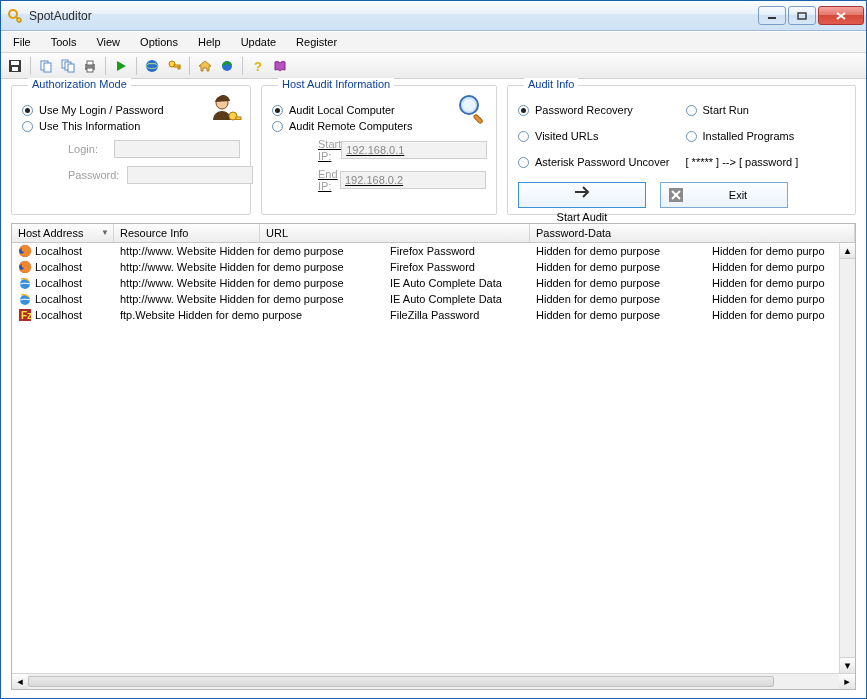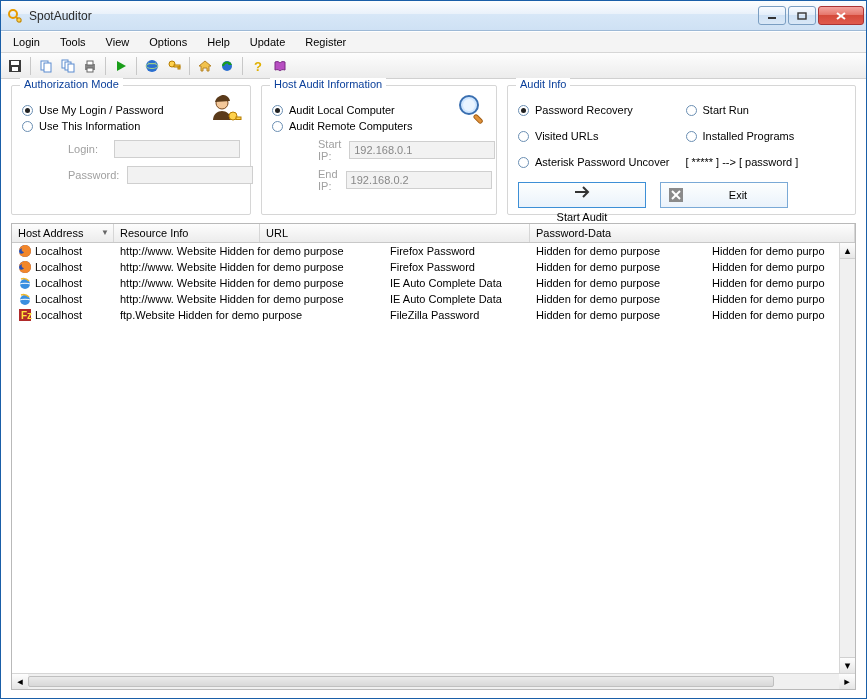--- a/index.html
+++ b/index.html
@@ -84,21 +84,21 @@
   .groupbox {
     border: 1px solid #d6d6d6;
     border-radius: 2px;
     position: relative;
     padding: 14px 10px 10px 10px;
     background: #fff;
   }
   .groupbox .legend {
     position: absolute;
     top: -8px;
-    left: 8px;
+    left: 16px;
     background: #fff;
     padding: 0 4px;
     color: #0a3f9a;
     font-size: 11px;
   }
   .g-auth { width: 240px; height: 130px; }
   .g-host { width: 236px; height: 130px; }
   .g-mode { flex: 1; height: 130px; }
   .radio-row { display: flex; align-items: center; gap: 6px; margin: 4px 0; }
   .radio-dot { width: 11px; height: 11px; border: 1px solid #6b8fb3; border-radius: 50%; background: #fff; position: relative; }
@@ -107,21 +107,21 @@
   .field-row { display: flex; align-items: center; gap: 8px; margin-top: 8px; }
   .field-row label { width: 56px; color: #a0a0a0; }
   .txt-input {
     width: 126px; height: 18px;
     background: #f2f2f2;
     border: 1px solid #cfcfcf;
     padding: 1px 4px;
     color: #888;
     font-size: 11px;
   }
-  .host-field-row { display:flex; align-items:center; gap:8px; margin-top:6px; }
+  .host-field-row { display:flex; align-items:center; margin-top:6px;text-decoration:underline; }
   .host-field-row label { width:48px; color:#a0a0a0; }
   .host-input {
     width: 146px; height: 18px;
     background: #f2f2f2;
     border: 1px solid #cfcfcf;
     padding: 1px 4px;
     color:#888;
     font-size:11px;
   }
   .magnifier {
@@ -195,21 +195,21 @@
       <div class="win-btn close">
           <svg width="12" height="10">
             <line x1="2" y1="2" x2="10" y2="8" stroke="#fff" stroke-width="2"></line>
             <line x1="10" y1="2" x2="2" y2="8" stroke="#fff" stroke-width="2"></line>
           </svg>
         </div>
     </div>
   </div>
 
   <div class="menubar">
-    <span class="menu-item">Login</span>
+    <span class="menu-item">File</span>
     <span class="menu-item">Tools</span>
     <span class="menu-item">View</span>
     <span class="menu-item">Options</span>
     <span class="menu-item">Help</span>
     <span class="menu-item">Update</span>
     <span class="menu-item">Register</span>
   </div>
 
   <div class="toolbar">
     <span class="tb-btn">

